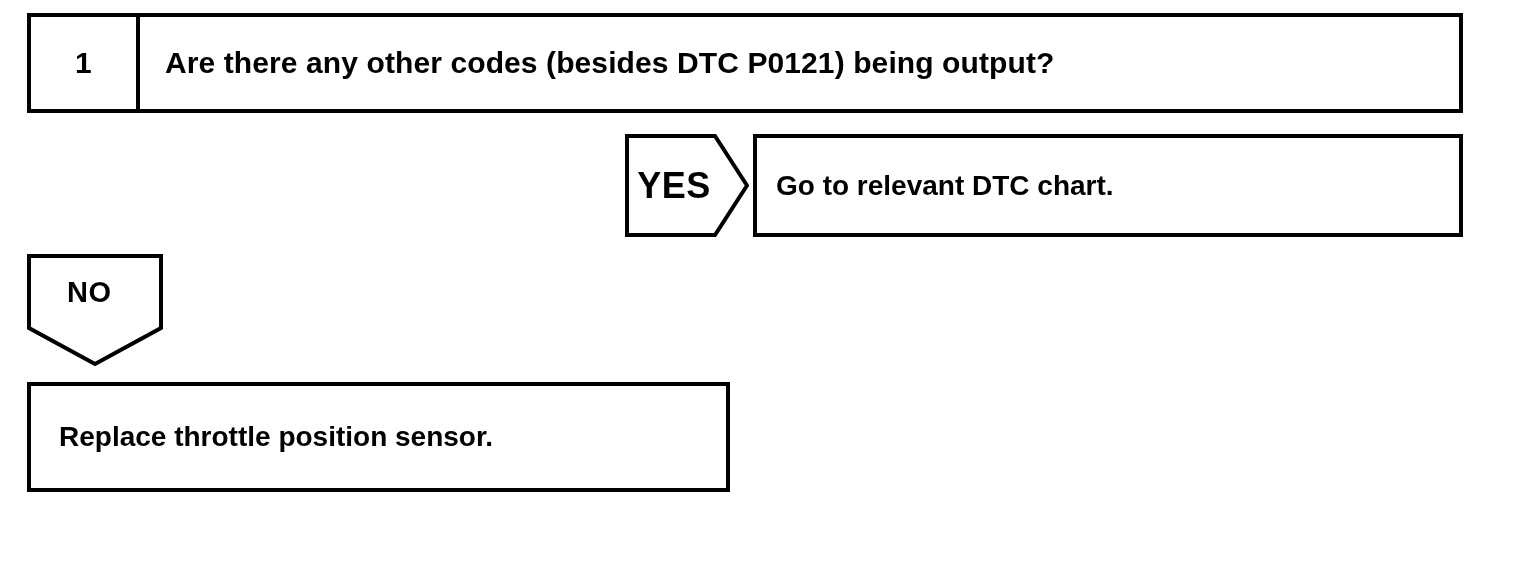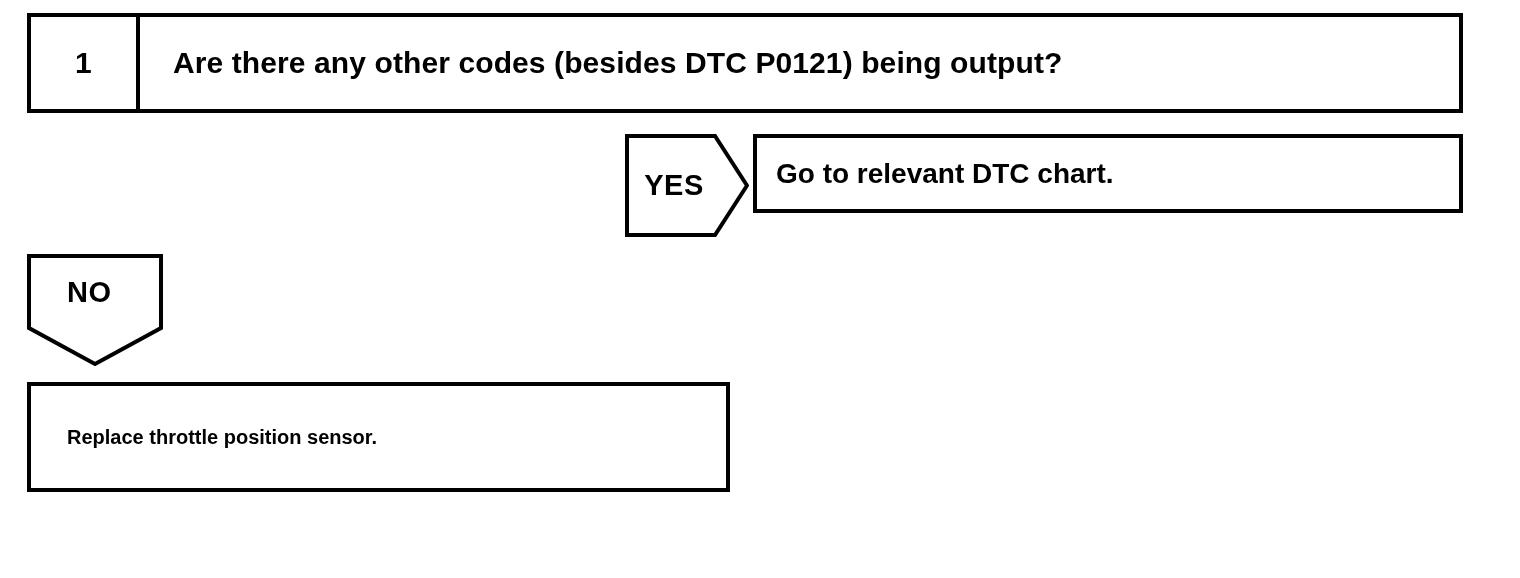--- a/index.html
+++ b/index.html
@@ -47,21 +47,21 @@
     justify-content: center;
     font-size: 30px;
     font-weight: bold;
     letter-spacing: 0.5px;
   }
   .step-question-cell {
     flex: 1;
     box-sizing: border-box;
     display: flex;
     align-items: center;
-    padding-left: 33px;
+    padding-left: 25px;
     font-size: 30px;
     font-weight: bold;
     letter-spacing: 0.1px;
     white-space: nowrap;
   }
 
   
   .yes-arrow {
     position: absolute;
     left: 625px;
@@ -76,31 +76,31 @@
   }
   .yes-label {
     position: absolute;
     left: 625px;
     top: 134px;
     width: 98px;
     height: 103px;
     display: flex;
     align-items: center;
     justify-content: center;
-    font-size: 29px;
+    font-size: 36px;
     font-weight: bold;
     letter-spacing: 0.5px;
   }
 
   .yes-target-box {
     position: absolute;
     left: 753px;
     top: 134px;
     width: 710px;
-    height: 79px;
+    height: 103px;
     box-sizing: border-box;
     border: 4px solid #000000;
     background: #ffffff;
     display: flex;
     align-items: center;
     padding-left: 19px;
     font-size: 28px;
     font-weight: bold;
     white-space: nowrap;
   }
@@ -138,22 +138,22 @@
     position: absolute;
     left: 27px;
     top: 382px;
     width: 703px;
     height: 110px;
     box-sizing: border-box;
     border: 4px solid #000000;
     background: #ffffff;
     display: flex;
     align-items: center;
-    padding-left: 36px;
-    font-size: 20px;
+    padding-left: 28px;
+    font-size: 28px;
     font-weight: bold;
     white-space: nowrap;
   }
 </style>
 </head>
 <body>
 
 <div class="canvas">
 
   <div class="step-box">

